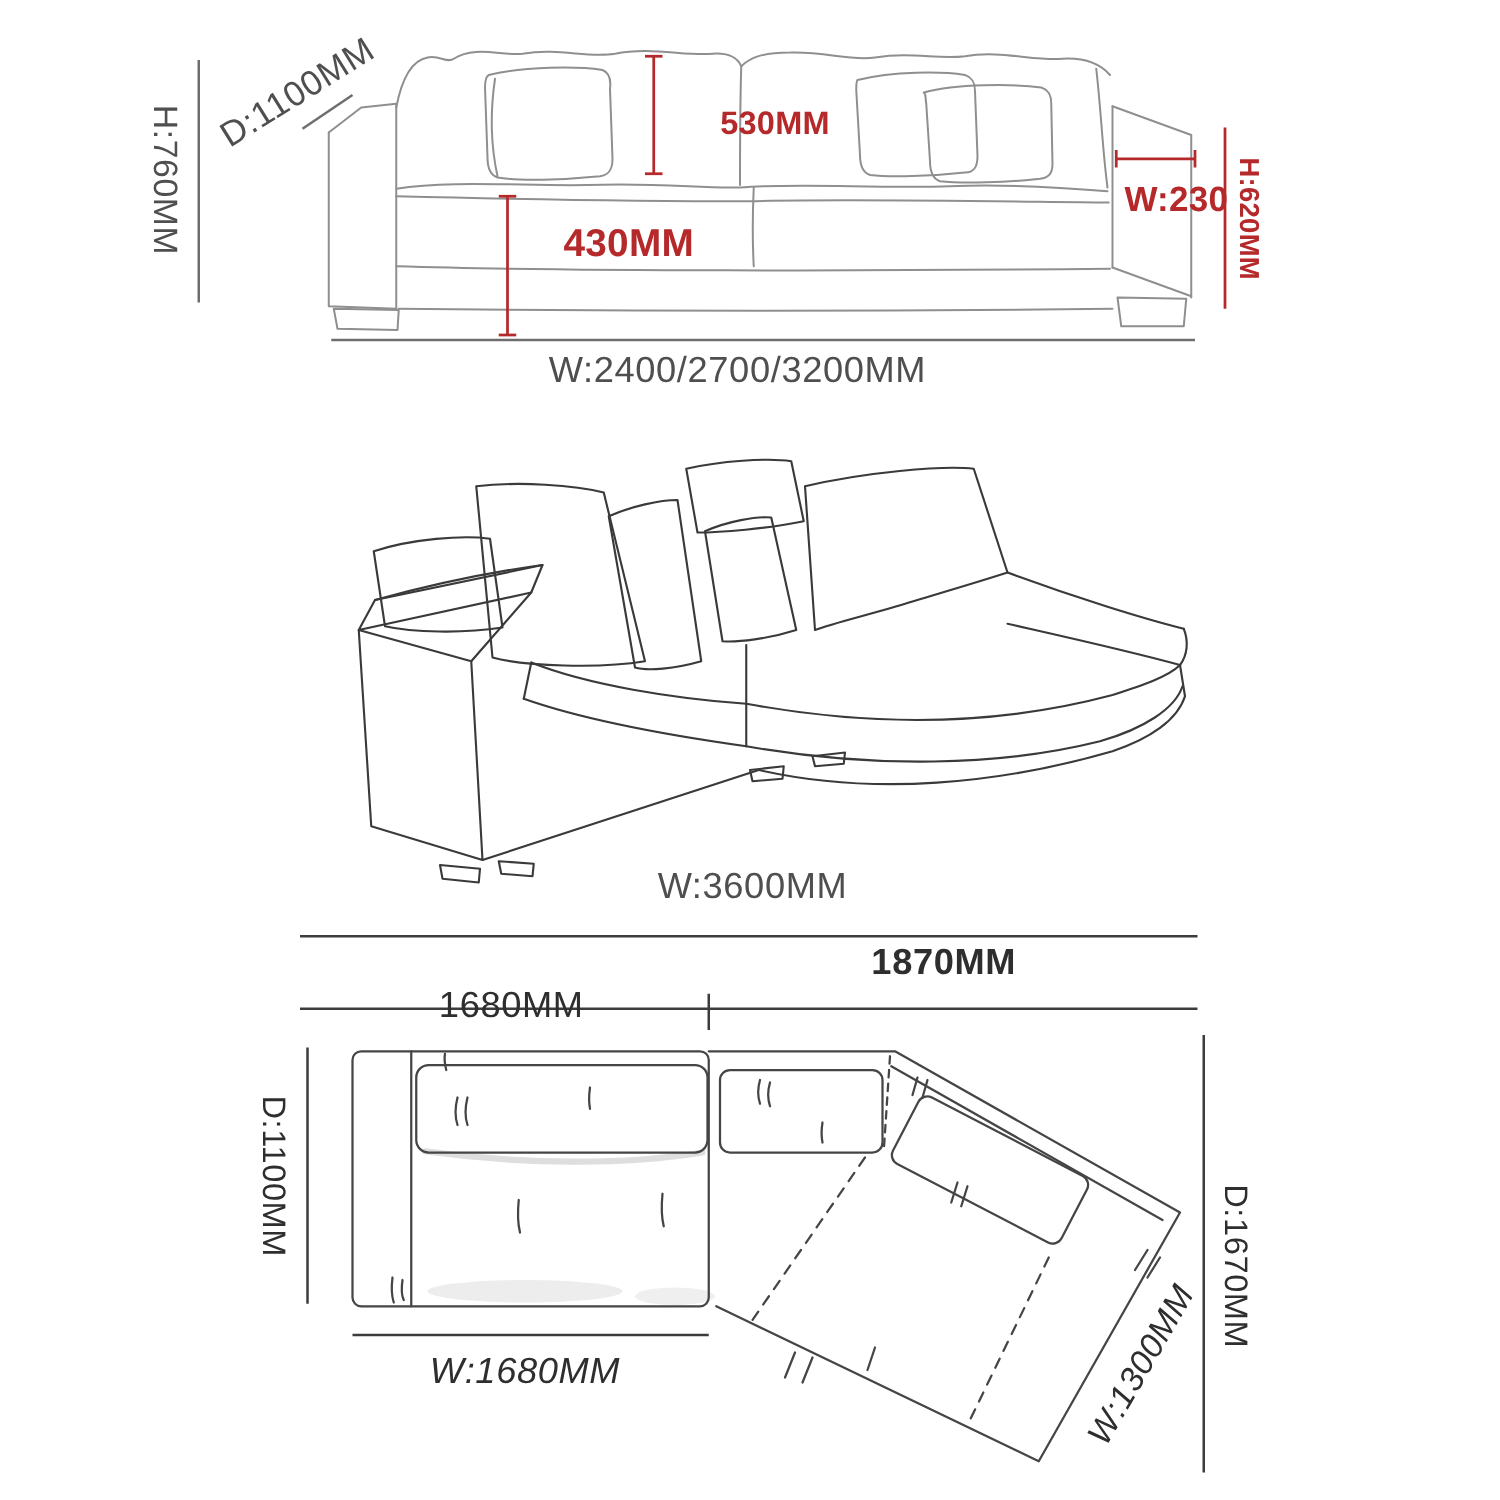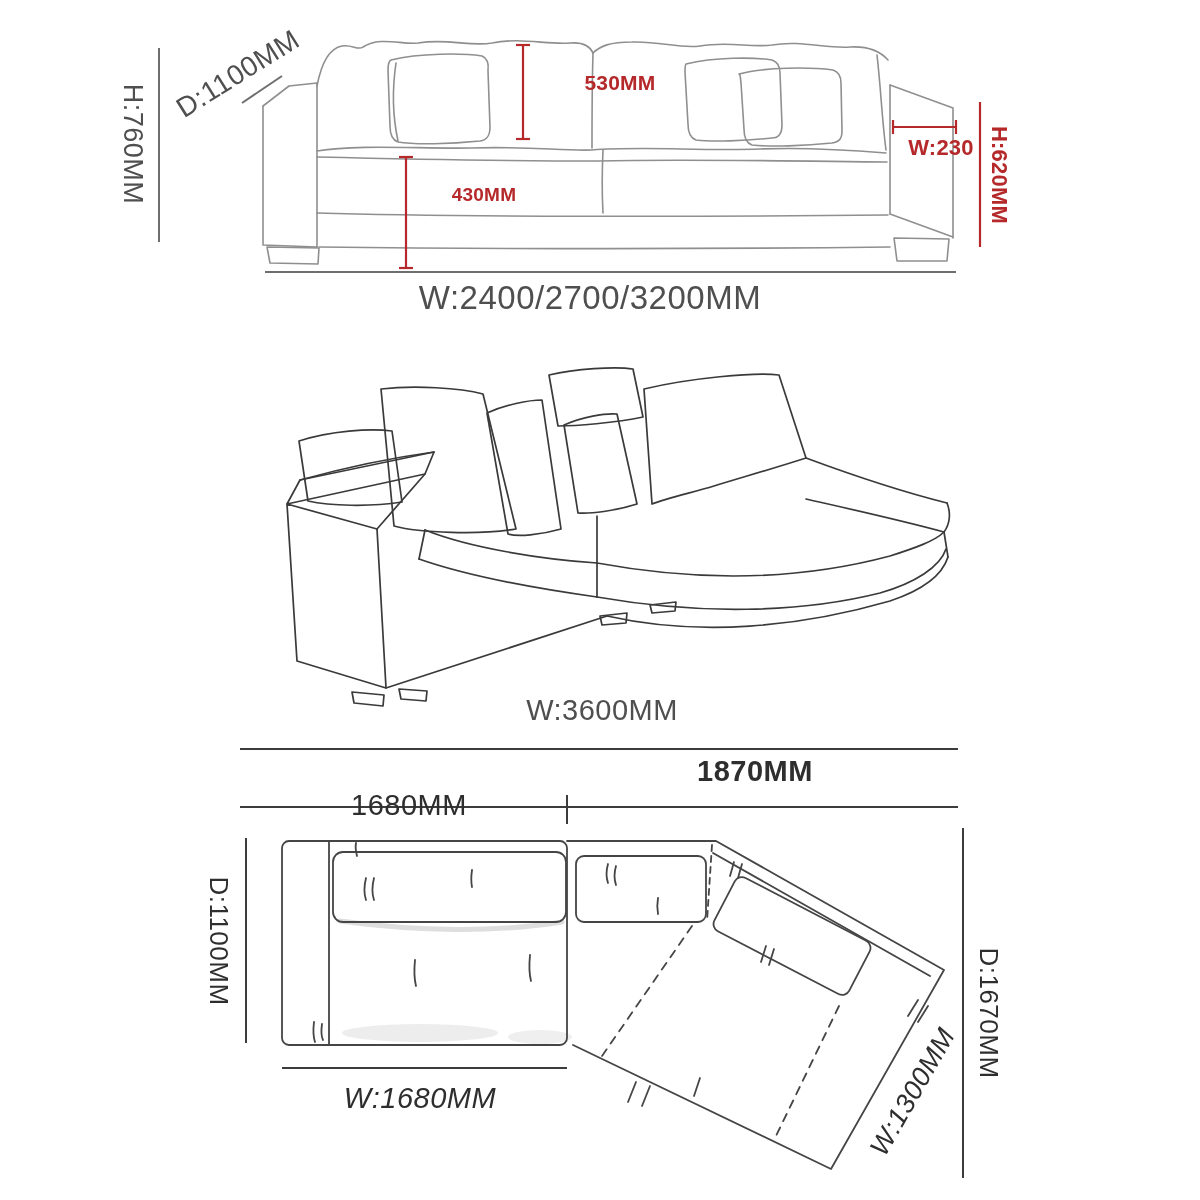--- a/index.html
+++ b/index.html
@@ -174,29 +174,29 @@
       <path d="M246,838 L246,1043"></path>
       <path d="M282,1068 L567,1068"></path>
       <path d="M963,828 L963,1178"></path>
     </g>
   </svg>
 
   <span class="lbl rot90" style="left:132px;top:144px;font-size:27px;">H:760MM</span>
 
   <span class="lbl" style="left:238px;top:74px;font-size:28px;transform:translate(-50%,-50%) rotate(-32deg);">D:1100MM</span>
 
-  <span class="lbl red ctr" style="left:620px;top:82px;font-size:21px;text-align:center;">530MM</span>
-
-  <span class="lbl red ctr" style="left:484px;top:194px;font-size:19px;">430MM</span>
-
-  <span class="lbl red ctr" style="left:923px;top:148px;font-size:22px;padding-left:36px;">W:230</span>
+  <span class="lbl red ctr" style="left:620px;top:98px;font-size:26px;text-align:center;">530MM</span>
+
+  <span class="lbl red ctr" style="left:503px;top:194px;font-size:31px;">430MM</span>
+
+  <span class="lbl red ctr" style="left:923px;top:160px;font-size:28px;padding-left:36px;">W:230</span>
 
   <span class="lbl red rot90" style="left:999px;top:175px;font-size:22px;">H:620MM</span>
 
-  <span class="lbl ctr" style="left:590px;top:297px;font-size:33px;">W:2400/2700/3200MM</span>
+  <span class="lbl ctr" style="left:590px;top:297px;font-size:29px;">W:2400/2700/3200MM</span>
 
   <span class="lbl ctr" style="left:602px;top:710px;font-size:29px;text-align:right;">W:3600MM</span>
 
   <span class="lbl dark ctr" style="left:409px;top:771px;font-size:29px;margin-top:34px;">1680MM</span>
 
   <span class="lbl dark ctr" style="left:755px;top:771px;font-size:29px;font-weight:bold;">1870MM</span>
 
   <span class="lbl dark rot90" style="left:219px;top:941px;font-size:26px;">D:1100MM</span>
 
   <span class="lbl dark ctr" style="left:420px;top:1098px;font-size:29px;font-style:italic;">W:1680MM</span>

